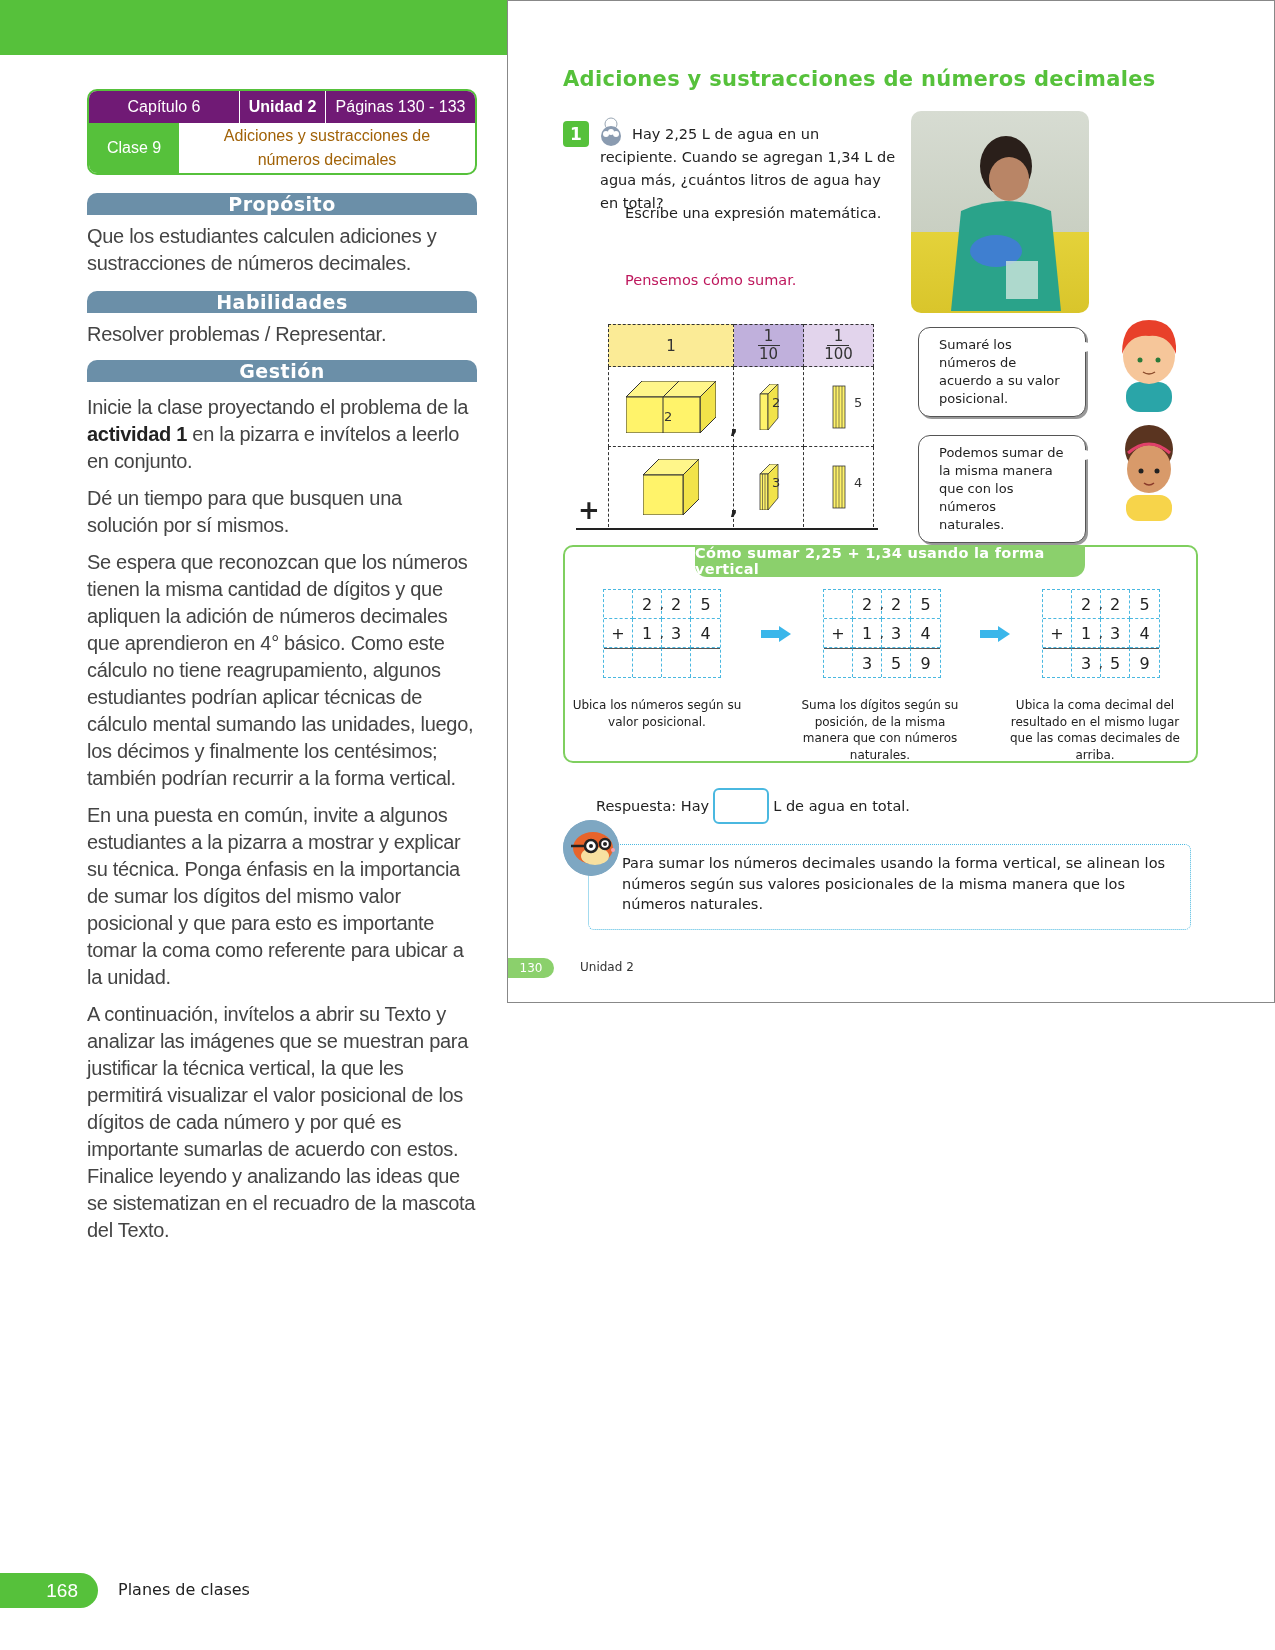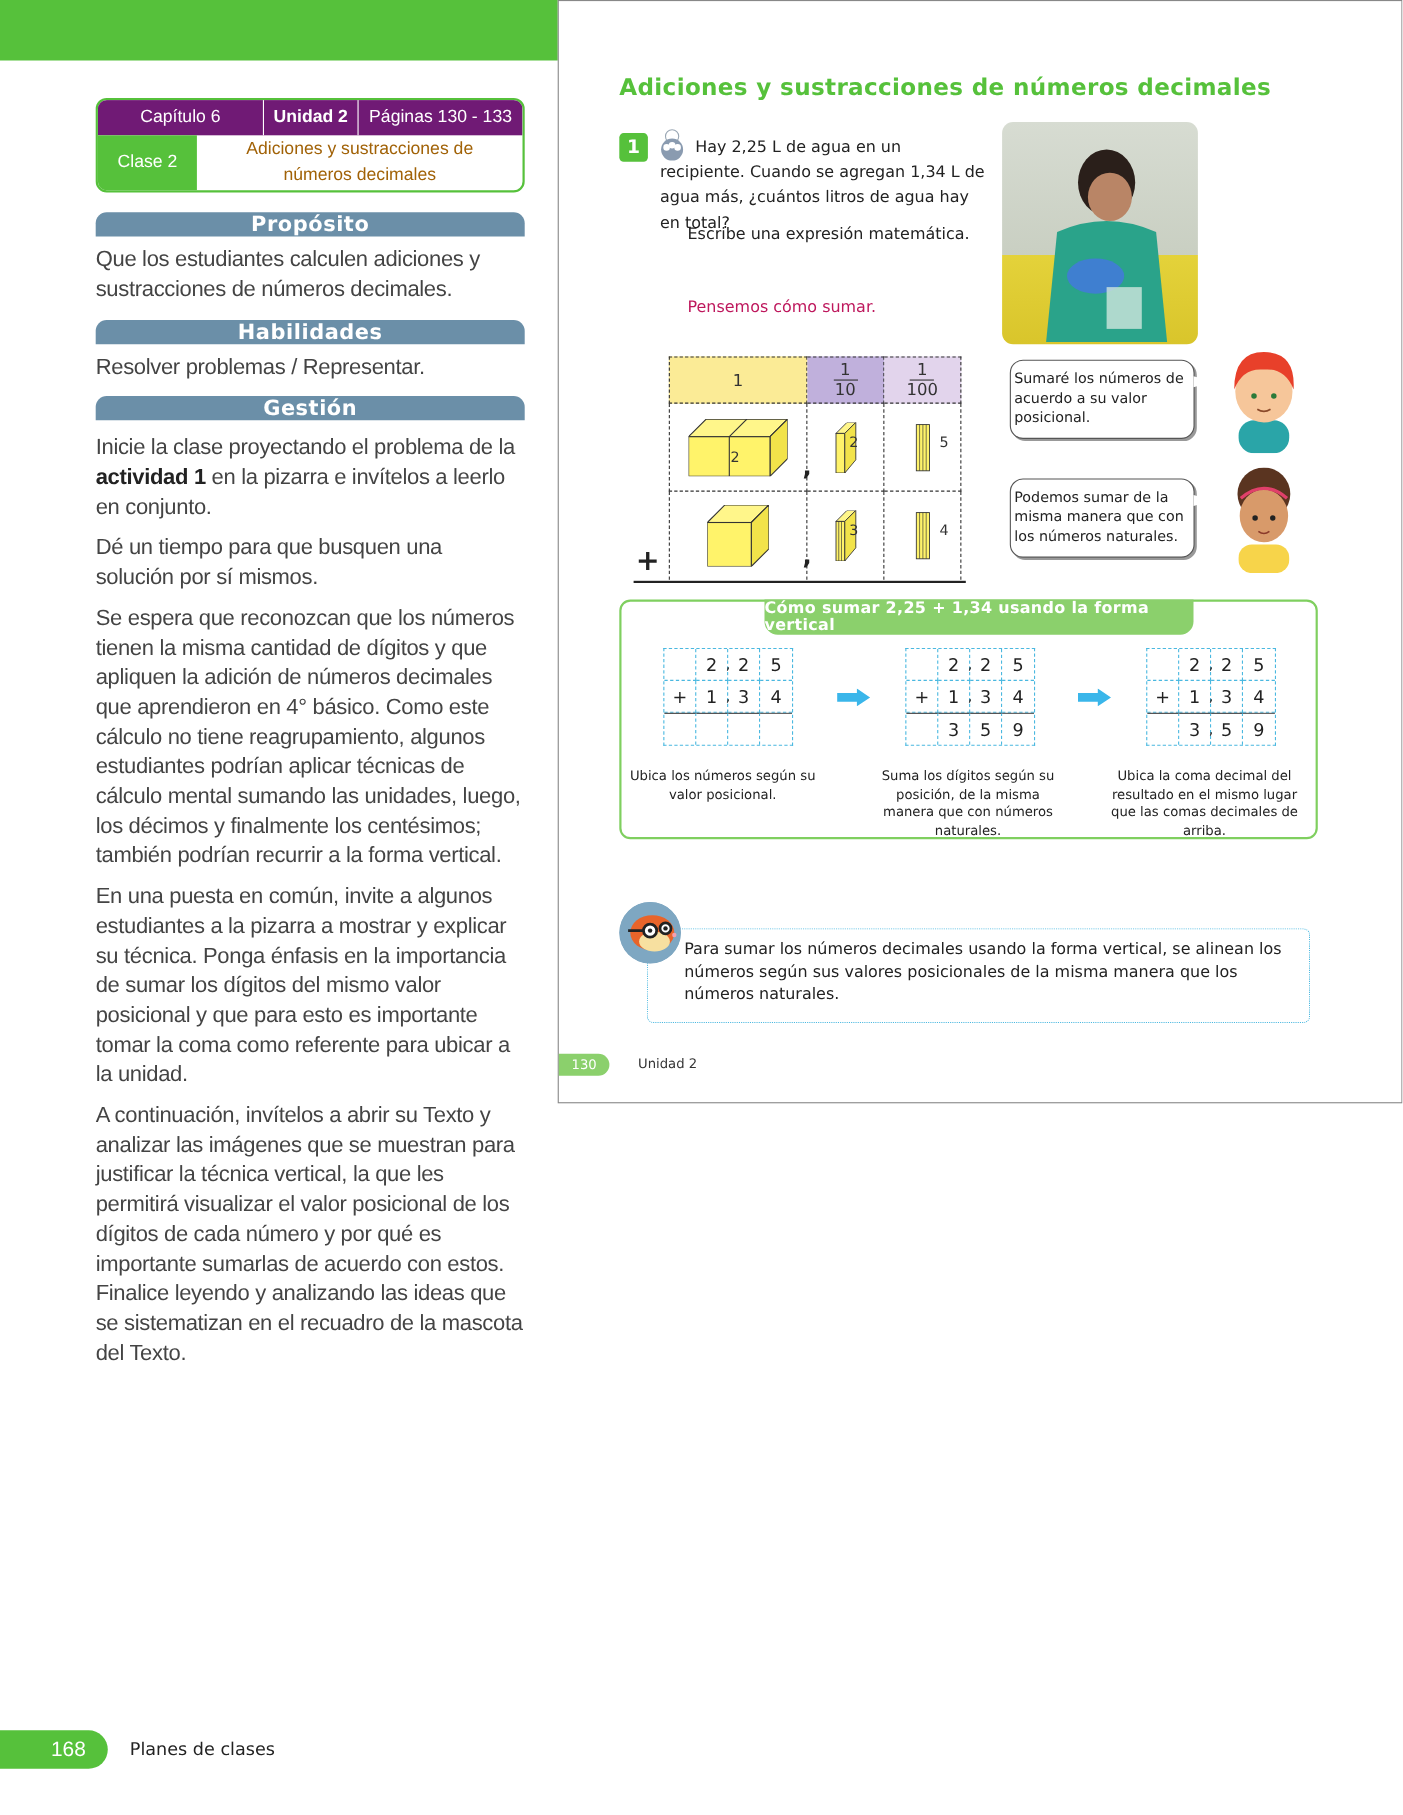--- a/index.html
+++ b/index.html
@@ -50,21 +50,21 @@
   .comma-mark { position: absolute; right: -5px; bottom: 8px; font-size: 22px; font-weight: bold; color: #222; }
   .plus-sign { position: absolute; left: 70px; top: 494px; font-size: 26px; font-weight: bold; color: #222; }
   .sum-line { position: absolute; left: 68px; top: 527px; width: 302px; height: 2px; background: #222; }
   .cube2 { width: 90px; height: 52px; }
   .cube1 { width: 56px; height: 56px; }
   .plate { width: 22px; height: 46px; }
   .rod { width: 14px; height: 46px; }
   .blk-label { position: absolute; font-size: 13px; color: #333; }
 
   
-  .bubble { position: absolute; left: 410px; width: 168px; border: 1px solid #555; border-radius: 12px; background: #fff; padding: 8px 3px; font-size: 13px; line-height: 18px; color: #222; box-shadow: 2px 2px 0 #999; }
+  .bubble { position: absolute; left: 410px; width: 168px; border: 1px solid #555; border-radius: 12px; background: #fff; padding: 8px 20px; font-size: 13px; line-height: 18px; color: #222; box-shadow: 2px 2px 0 #999; }
   .bubble::after { content: ""; position: absolute; right: -18px; top: 14px; width: 0; height: 0; border-left: 18px solid #fff; border-top: 5px solid transparent; border-bottom: 5px solid transparent; }
   .face { position: absolute; left: 608px; width: 66px; height: 96px; }
 
   
   .vbox { position: absolute; left: 55px; top: 544px; width: 635px; height: 218px; border: 2px solid #7fcf5f; border-radius: 10px; }
   .vbox-title { position: absolute; left: 130px; top: -2px; width: 390px; height: 32px; background: #8bd06c; color: #fff; font-size: 14.5px; font-weight: bold; border-radius: 0 0 12px 12px; display: flex; align-items: center; justify-content: center; letter-spacing: 0.3px; }
   .vgrid { position: absolute; top: 42px; display: grid; grid-template-columns: repeat(4, 29px); grid-template-rows: repeat(3, 29px); border: 1px dashed #4ab8e0; }
   .vgrid .g { border-right: 1px dashed #4ab8e0; border-bottom: 1px dashed #4ab8e0; display: flex; align-items: center; justify-content: center; font-size: 16px; color: #222; position: relative; }
   .vgrid .g:nth-child(4n) { border-right: none; }
   .vgrid .g.sumrow { border-top: 1px solid #555; }
@@ -92,21 +92,21 @@
 <div class="top-band"></div>
 
 <div class="left">
   <div class="info-table">
     <div class="info-row1">
       <div class="info-cap">Capítulo 6</div>
       <div class="info-uni">Unidad 2</div>
       <div class="info-pag">Páginas 130 - 133</div>
     </div>
     <div class="info-row2">
-      <div class="info-clase">Clase 2</div>
+      <div class="info-clase">Clase 9</div>
       <div class="info-title">
         <div>Adiciones y sustracciones de</div>
         <div>números decimales</div>
       </div>
     </div>
   </div>
 
   <div class="sec-head">Propósito</div>
   <div class="sec-text">
       <p>Que los estudiantes calculen adiciones y sustracciones de números decimales.</p>
@@ -305,20 +305,25 @@
         <div class="g sumrow last">3<span class="cm">,</span></div>
         <div class="g sumrow last">5</div>
         <div class="g sumrow last">9</div>
       </div>
 
     <div class="vcap" style="left:2px">Ubica los números según su valor posicional.</div>
     <div class="vcap" style="left:225px">Suma los dígitos según su posición, de la misma manera que con números naturales.</div>
     <div class="vcap" style="left:440px">Ubica la coma decimal del resultado en el mismo lugar que las comas decimales de arriba.</div>
   </div>
 
+  <div class="answer">
+    <span>Respuesta: Hay</span>
+    <span class="answer-box"></span>
+    <span>L de agua en total.</span>
+  </div>
 
   <div class="note">Para sumar los números decimales usando la forma vertical, se alinean los números según sus valores posicionales de la misma manera que los números naturales.</div>
   <svg class="mascot" viewBox="0 0 56 56">
     <circle cx="28" cy="28" r="28" fill="#7ea7c2"></circle>
     <ellipse cx="30" cy="28" rx="20" ry="16" fill="#e8642a"></ellipse>
     <ellipse cx="32" cy="36" rx="14" ry="9" fill="#f7e0a0"></ellipse>
     <circle cx="28" cy="26" r="6" fill="#fff" stroke="#222" stroke-width="2.5"></circle>
     <circle cx="42" cy="24" r="5" fill="#fff" stroke="#222" stroke-width="2.5"></circle>
     <circle cx="28" cy="26" r="2" fill="#222"></circle>
       <circle cx="42" cy="24" r="2" fill="#222"></circle>

